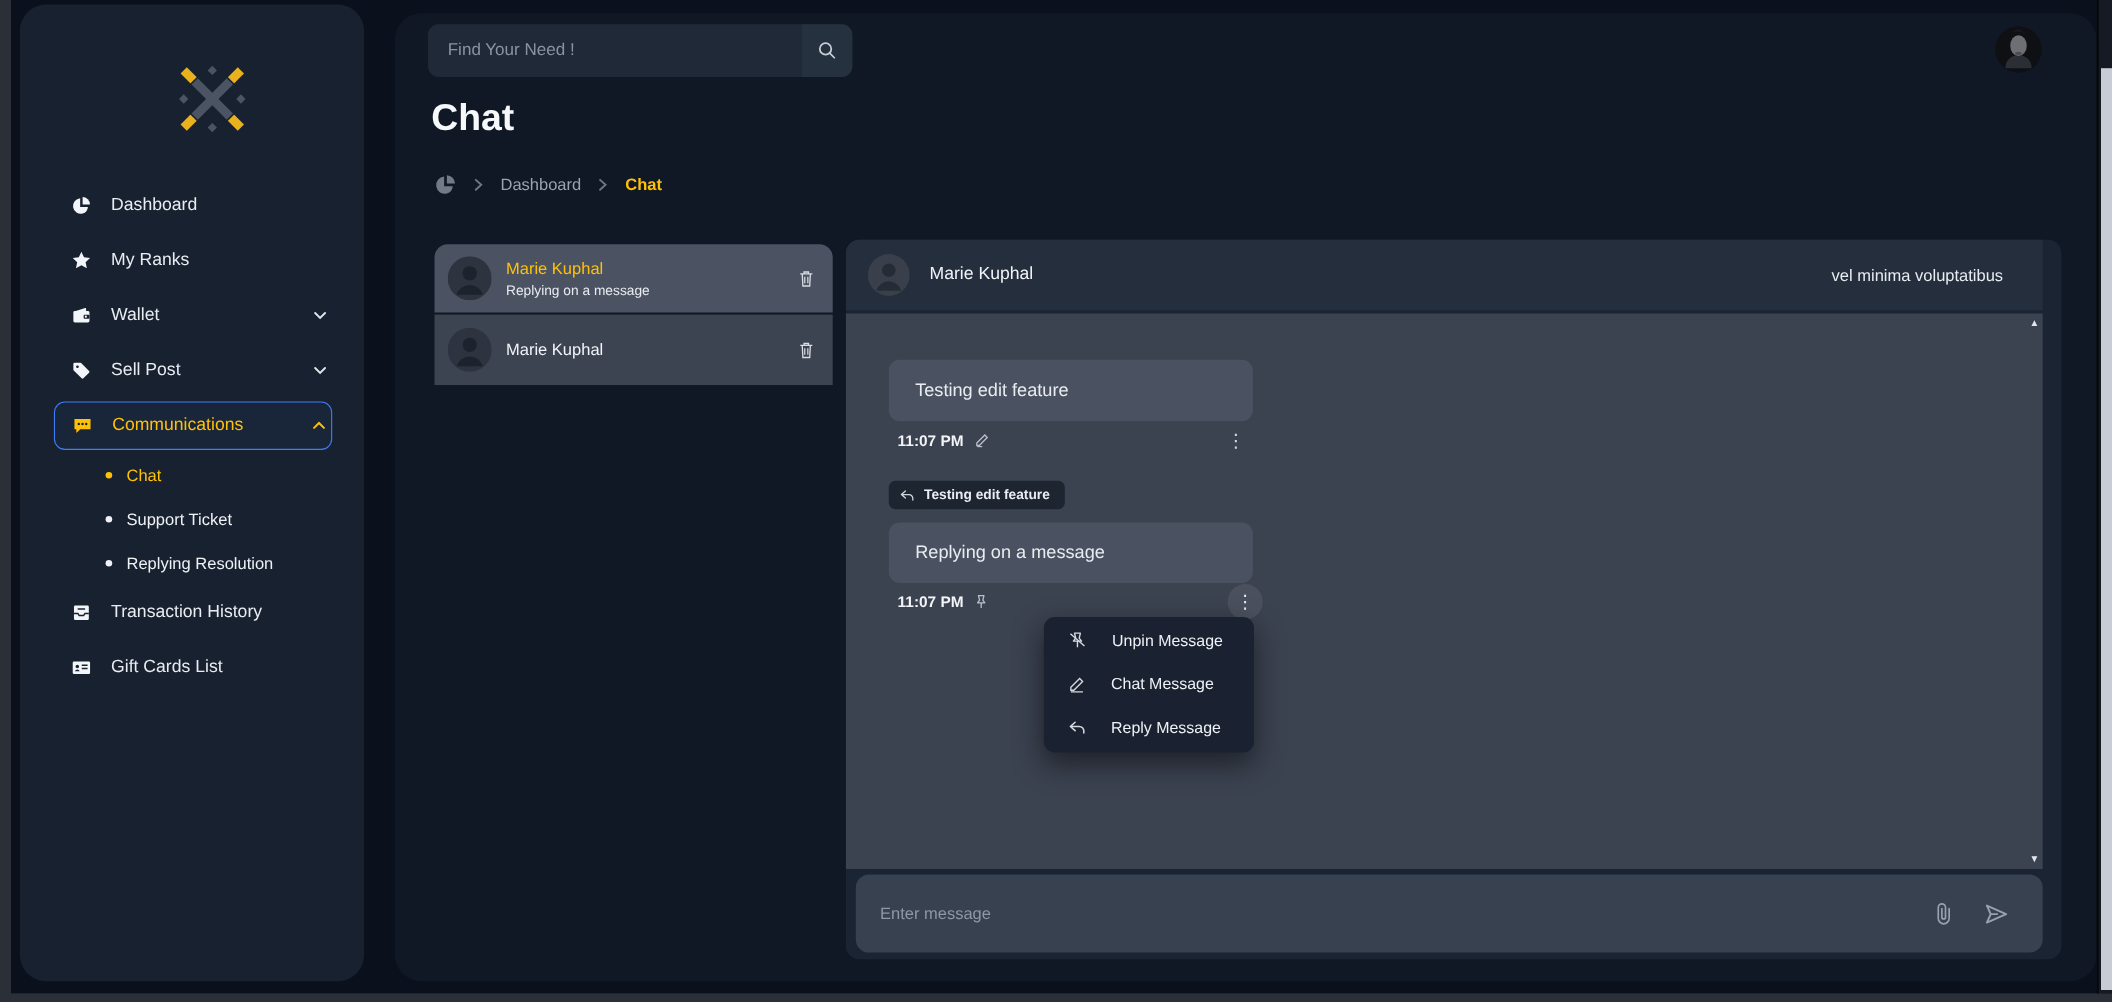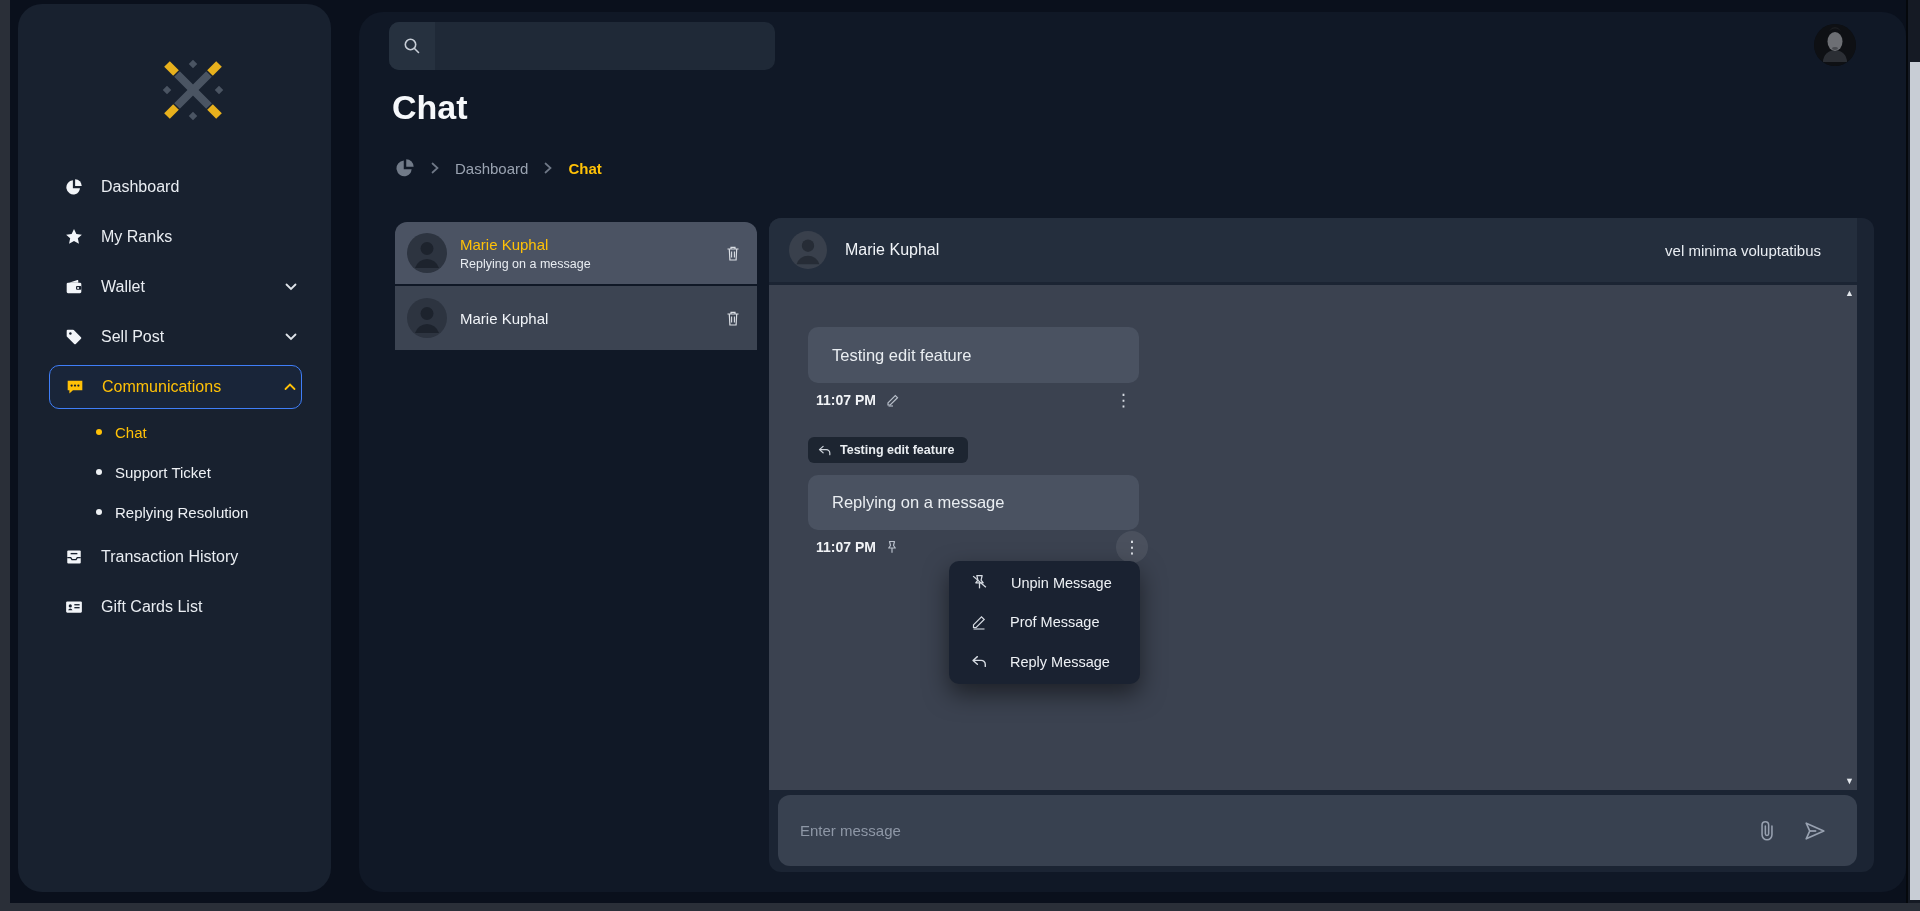--- a/index.html
+++ b/index.html
@@ -219,20 +219,21 @@
             </svg>
         </span>
         <span>Gift Cards List</span>
       </div>
     </div>
   </div>
 
   <div class="abs main"></div>
 
   <div class="abs search">
+    <input type="text" placeholder="Find Your Need !" style="">
     <button class="search-btn">
       <span style="display:flex">
         <svg width="18" height="18" viewBox="0 0 18 18">
             <circle cx="7.5" cy="7.5" r="5.2" fill="none" stroke="currentColor" stroke-width="1.6"></circle>
             <line x1="11.5" y1="11.5" x2="15.5" y2="15.5" stroke="currentColor" stroke-width="1.6" stroke-linecap="round"></line>
           </svg>
       </span>
     </button>
   </div>
 
@@ -371,21 +372,21 @@
         </span>
         <span>Unpin Message</span>
       </div>
       <div class="ctx-item">
         <span class="micon">
           <svg width="16" height="16" viewBox="0 0 16 16">
               <path d="M2.5 10.8L10.5 2.8l2.7 2.7-8 8H2.5z" fill="none" stroke="currentColor" stroke-width="1.2"></path>
               <line x1="2.5" y1="15" x2="13.5" y2="15" stroke="currentColor" stroke-width="1.1"></line>
             </svg>
         </span>
-        <span>Prof Message</span>
+        <span>Chat Message</span>
       </div>
       <div class="ctx-item">
         <span class="micon">
           <svg width="16" height="13" viewBox="0 0 14 12">
               <path d="M5.5 1.5L1.5 5l4 3.5M1.5 5H9a3.8 3.8 0 013.8 3.8v1.7" fill="none" stroke="currentColor" stroke-width="1.3" stroke-linecap="round" stroke-linejoin="round"></path>
             </svg>
         </span>
         <span>Reply Message</span>
       </div>
     </div>

